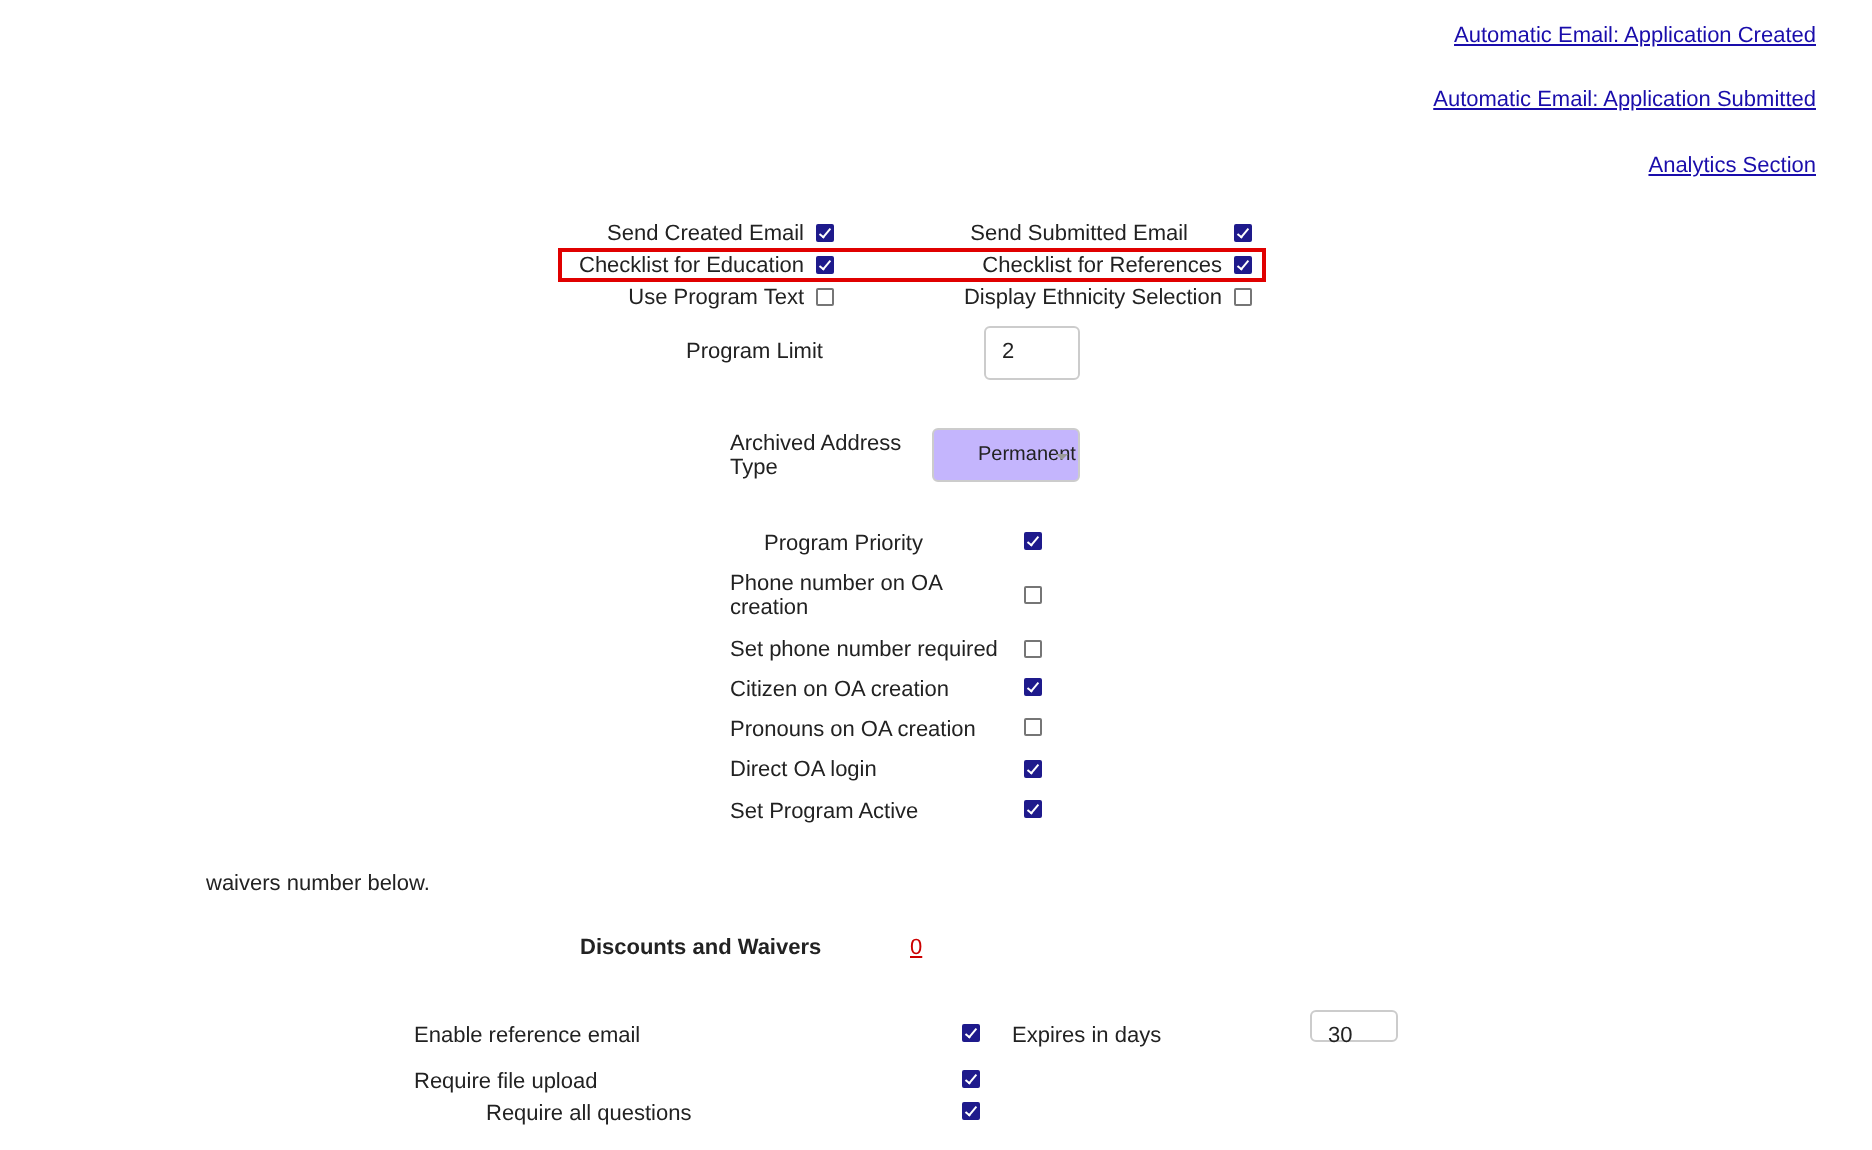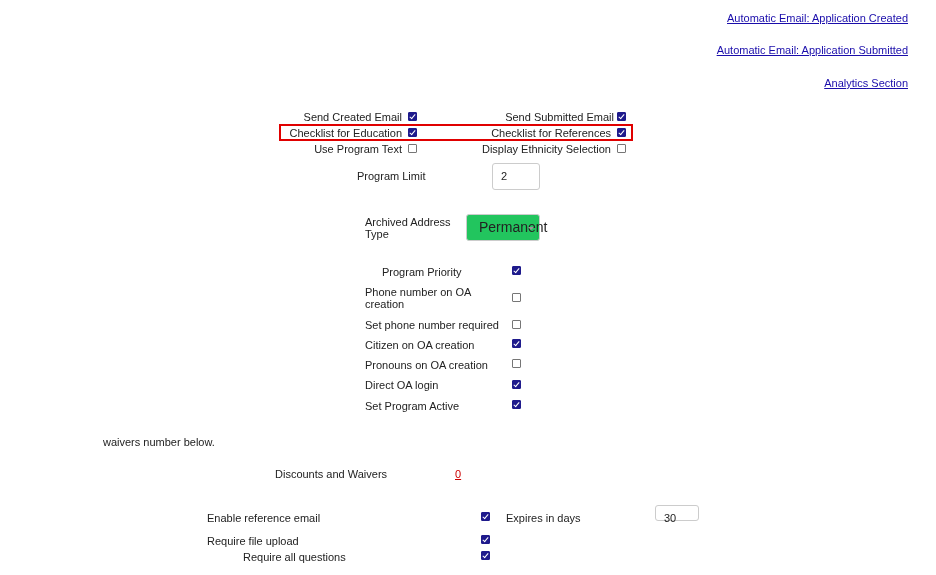--- a/index.html
+++ b/index.html
@@ -30,22 +30,22 @@
     position: absolute; left: 279px; top: 124px; width: 354px; height: 17px;
     border: 2px solid #e00000; box-sizing: border-box;
   }
   .txt-input {
     position: absolute; box-sizing: border-box; border: 1px solid #cccccc;
     border-radius: 3px; background: #fff; font-size: 11px; color: #222;
     padding: 0 0 0 8px; line-height: 24px;
   }
   .select {
     position: absolute; box-sizing: border-box; border: 1px solid #cccccc;
-    border-radius: 3px; background: #22c55e; font-size: 14px; color: #222;
-    padding-left: 12px; line-height: 25px;
+    border-radius: 3px; background: #c4b5fd; font-size: 10px; color: #222;
+    padding-left: 22px; line-height: 25px;
   }
   .caret {
     position: absolute; right: 5px; top: 12px; width: 0; height: 0;
     border-left: 3px solid transparent; border-right: 3px solid transparent;
     border-top: 3px solid #999999;
   }
   .desc { font-size: 11px; line-height: 12px; color: #222; }
 </style>
 </head>
 <body>
@@ -58,30 +58,30 @@
 
 <span class="abs lbl" style="right:534px; top:111px;">Send Created Email</span>
 <span class="cb on" style="left:408px; top:112px;"></span>
 
 <span class="abs lbl" style="right:534px; top:127px;padding-left:41px;">Checklist for Education</span>
 <span class="cb on" style="left:408px; top:128px;"></span>
 
 <span class="abs lbl" style="right:534px; top:143px;">Use Program Text</span>
 <span class="cb off" style="left:408px; top:144px;"></span>
 
-<span class="abs lbl" style="right:322px; top:111px;">Send Submitted Email</span>
+<span class="abs lbl" style="right:342px; top:111px;">Send Submitted Email</span>
 <span class="cb on" style="left:617px; top:112px;"></span>
 
 <span class="abs lbl" style="right:325px; top:127px;">Checklist for References</span>
 <span class="cb on" style="left:617px; top:128px;"></span>
 
 <span class="abs lbl" style="right:325px; top:143px;">Display Ethnicity Selection</span>
 <span class="cb off" style="left:617px; top:144px;"></span>
 
-<span class="abs lbl" style="left:357px; top:170px;">Program Limit</span>
+<span class="abs lbl" style="left:343px; top:170px;">Program Limit</span>
 <div class="txt-input" style="left:492px; top:163px; width:48px; height:27px;">2</div>
 
 <div class="abs lbl" style="left:365px; top:216px; line-height:12px;">
   <div>Archived Address</div>
   <div>Type</div>
 </div>
 <div class="select" style="left:466px; top:214px; width:74px; height:27px;">
   <span>Permanent</span>
   <span class="caret"></span>
 </div>
@@ -106,21 +106,21 @@
 
 <span class="abs lbl" style="left:365px; top:379px;">Direct OA login</span>
 <span class="cb on" style="left:512px; top:380px;"></span>
 
 <span class="abs lbl" style="left:365px; top:400px;">Set Program Active</span>
 <span class="cb on" style="left:512px; top:400px;"></span>
 
 <div class="abs desc" style="left:103px; top:436px; width:720px;">
   <div>waivers number below.</div>
 </div>
-<span class="abs lbl" style="left:275px; top:468px;">Discounts and Waivers</span>
+<span class="abs lbl" style="left:290px; top:468px;font-weight:bold;">Discounts and Waivers</span>
 <a class="abs link" style="left:455px; top:468px; color:#cc0000;">0</a>
 
 <span class="abs lbl" style="left:207px; top:512px;">Enable reference email</span>
 <span class="cb on" style="left:481px; top:512px;"></span>
 
 <span class="abs lbl" style="left:506px; top:512px;">Expires in days</span>
 <div class="txt-input" style="left:655px; top:505px; width:44px; height:16px;">30</div>
 
 <span class="abs lbl" style="left:207px; top:535px;">Require file upload</span>
 <span class="cb on" style="left:481px; top:535px;"></span>

